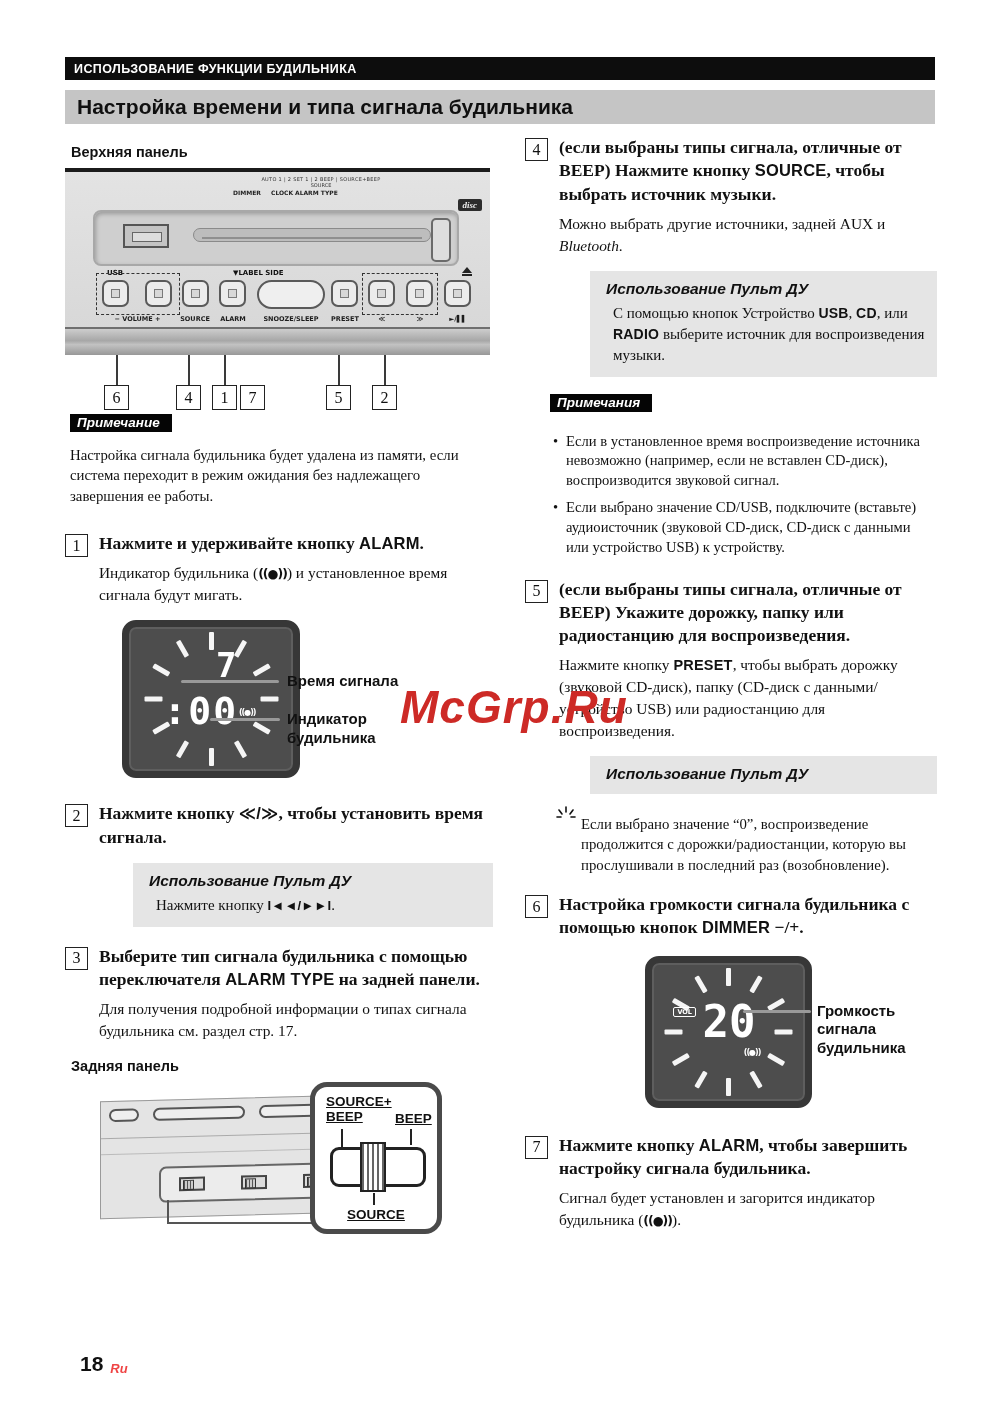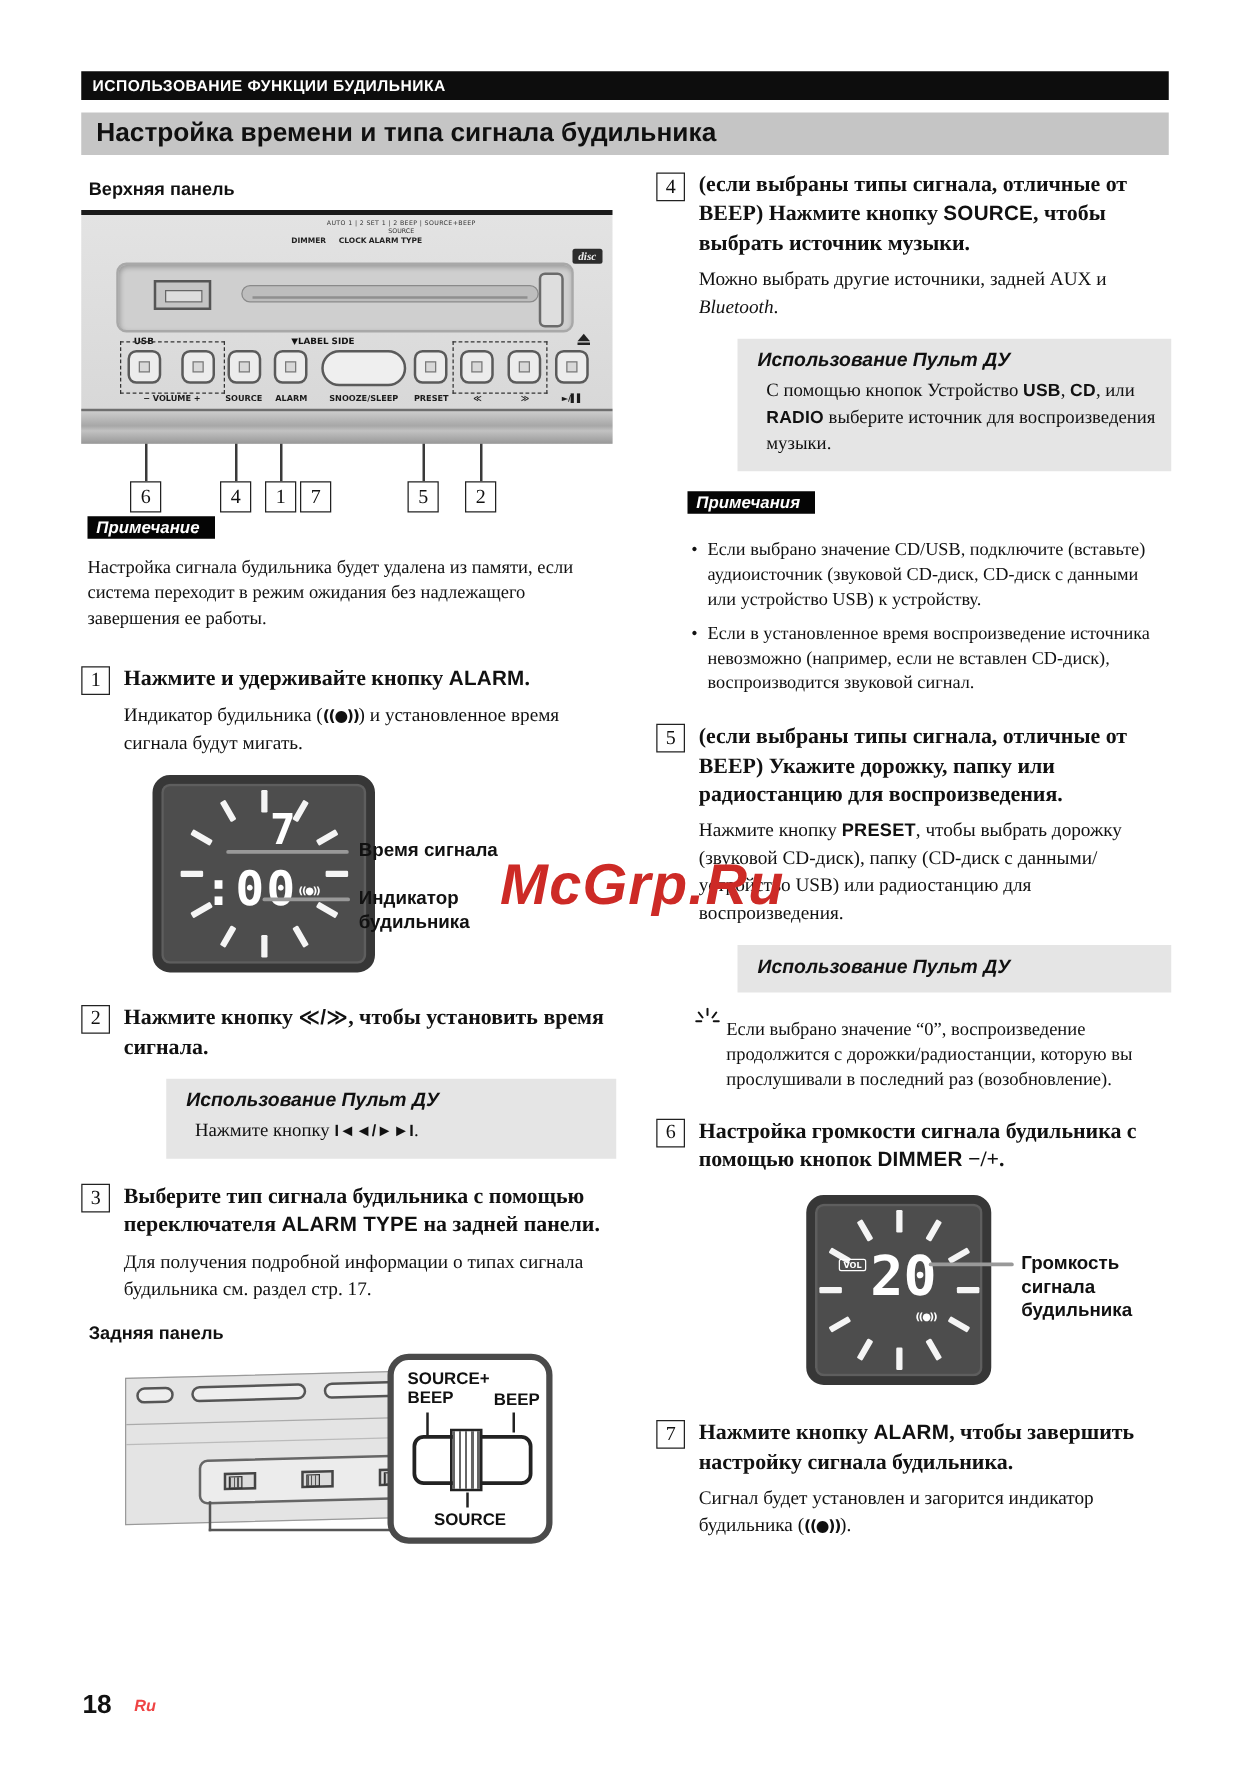--- a/index.html
+++ b/index.html
@@ -95,32 +95,32 @@
   .vent { position:absolute; top:7px; height:13px; border:2px solid #555; border-radius:7px; background:#eee; }
   .bp-line { position:absolute; left:0; right:0; top:36px; border-top:1.5px solid #aaa; }
   .bp-line2 { position:absolute; left:0; right:0; top:52px; border-top:1.5px solid #bbb; }
   .bp-strip { position:absolute; left:58px; top:66px; width:200px; height:36px; border:2px solid #666; border-radius:7px; background:#ececec; }
   .bp-sw { position:absolute; top:9px; width:26px; height:14px; border:2px solid #444; background:#dcdcdc; }
   .bp-sw::after { content:""; position:absolute; left:2px; top:1px; width:9px; height:8px;
                   background:repeating-linear-gradient(90deg,#555 0 1px,#ccc 1px 3px); border:1px solid #333; }
   .bp-connv { position:absolute; left:102px; top:118px; width:2px; height:24px; background:#555; }
   .bp-connh { position:absolute; left:102px; top:140px; width:146px; height:2px; background:#555; }
   .bp-call { position:absolute; left:245px; top:0; width:132px; height:152px; background:#fff; border:5px solid #4a4a4a; border-radius:17px; }
-  .bp-lab { position:absolute; font:bold 13.5px "Liberation Sans","DejaVu Sans",sans-serif; }
+  .bp-lab { position:absolute; font:bold 13.5px "Liberation Sans","DejaVu Sans",sans-serif;text-decoration:underline; }
   .thin { position:absolute; width:1.6px; background:#222; }
   .bp-callsw { position:absolute; left:15px; top:60px; width:96px; height:40px; border:3px solid #222; border-radius:9px; background:#fff; }
   .bp-knob { position:absolute; left:45px; top:55px; width:26px; height:50px; border:2px solid #222;
              background:repeating-linear-gradient(90deg,#666 0 2px,#fff 2px 5px); }
 
   
   .watermark { position:absolute; left:400px; top:680px; color:#cd2a26; font:italic bold 46px "Liberation Sans","DejaVu Sans",sans-serif;
                letter-spacing:1px; z-index:30; }
   .tip { position:relative; margin:16px 0 0 24px; font-size:14.8px; line-height:1.38; padding-top:4px; }
   .tip-icon { position:absolute; left:6px; top:-4px; }
-  .footer { position:absolute; left:66px; top:1352px; display:flex; align-items:center; gap:18px; }
+  .footer { position:absolute; left:80px; top:1352px; display:flex; align-items:flex-end; gap:7px; }
   .pagenum { font:bold 21px "Liberation Sans","DejaVu Sans",sans-serif; }
   .paglang { font:italic bold 13px "Liberation Sans","DejaVu Sans",sans-serif; color:#ef4444; }
 </style>
 </head>
 <body>
 
 <div class="page">
 
   <div class="secbar">
     <span>ИСПОЛЬЗОВАНИЕ ФУНКЦИИ БУДИЛЬНИКА</span>
@@ -292,22 +292,22 @@
       </div>
     </div>
     <div class="rbox">
       <div class="rtitle">Использование Пульт ДУ</div>
       <div class="rbody"><span>С помощью кнопок Устройство </span><span class="btnname" style="font-size:14px;">USB</span><span>, </span><span class="btnname" style="font-size:14px;">CD</span><span>, или </span><span class="btnname" style="font-size:14px;">RADIO</span><span> выберите источник для воспроизведения музыки.</span></div>
     </div>
 
     <div class="notes2">
       <span class="badge">Примечания</span>
       <div class="bullets">
+        <div class="bi">Если в установленное время воспроизведение источника невозможно (например, если не вставлен CD-диск), воспроизводится звуковой сигнал.</div>
         <div class="bi">Если выбрано значение CD/USB, подключите (вставьте) аудиоисточник (звуковой CD-диск, CD-диск с данными или устройство USB) к устройству.</div>
-        <div class="bi">Если в установленное время воспроизведение источника невозможно (например, если не вставлен CD-диск), воспроизводится звуковой сигнал.</div>
       </div>
     </div>
 
     <div class="step" style="margin-top:20px;">
       <div class="stepnum">5</div>
       <div>
         <div class="stephead">(если выбраны типы сигнала, отличные от BEEP) Укажите дорожку, папку или радиостанцию для воспроизведения.</div>
         <div class="stepbody" style="margin-left:0;"><span>Нажмите кнопку </span><span class="btnname" style="font-size:14.5px;">PRESET</span><span>, чтобы выбрать дорожку (звуковой CD-диск), папку (CD-диск с данными/ устройство USB) или радиостанцию для воспроизведения.</span></div>
       </div>
     </div>
@@ -329,21 +329,21 @@
       </span>
       <div style="padding-left:32px; text-indent:0;">Если выбрано значение “0”, воспроизведение продолжится с дорожки/радиостанции, которую вы прослушивали в последний раз (возобновление).</div>
     </div>
 
     <div class="step" style="margin-top:18px;">
       <div class="stepnum">6</div>
       <div class="stephead"><span>Настройка громкости сигнала будильника с помощью кнопок </span><span class="btnname">DIMMER</span><span> −/+.</span></div>
     </div>
 
     <div class="disp2">
-      <div class="lcd" style="left:120px; top:2px; width:148px; height:152px;">
+      <div class="lcd" style="left:120px; top:2px; width:167px; height:152px;">
         <div class="tick" style="transform:rotate(0deg) translateY(-55px);"></div>
         <div class="tick" style="transform:rotate(30deg) translateY(-55px);"></div>
         <div class="tick" style="transform:rotate(60deg) translateY(-55px);"></div>
         <div class="tick" style="transform:rotate(90deg) translateY(-55px);"></div>
         <div class="tick" style="transform:rotate(120deg) translateY(-55px);"></div>
         <div class="tick" style="transform:rotate(150deg) translateY(-55px);"></div>
         <div class="tick" style="transform:rotate(180deg) translateY(-55px);"></div>
         <div class="tick" style="transform:rotate(210deg) translateY(-55px);"></div>
         <div class="tick" style="transform:rotate(240deg) translateY(-55px);"></div>
         <div class="tick" style="transform:rotate(270deg) translateY(-55px);"></div>

